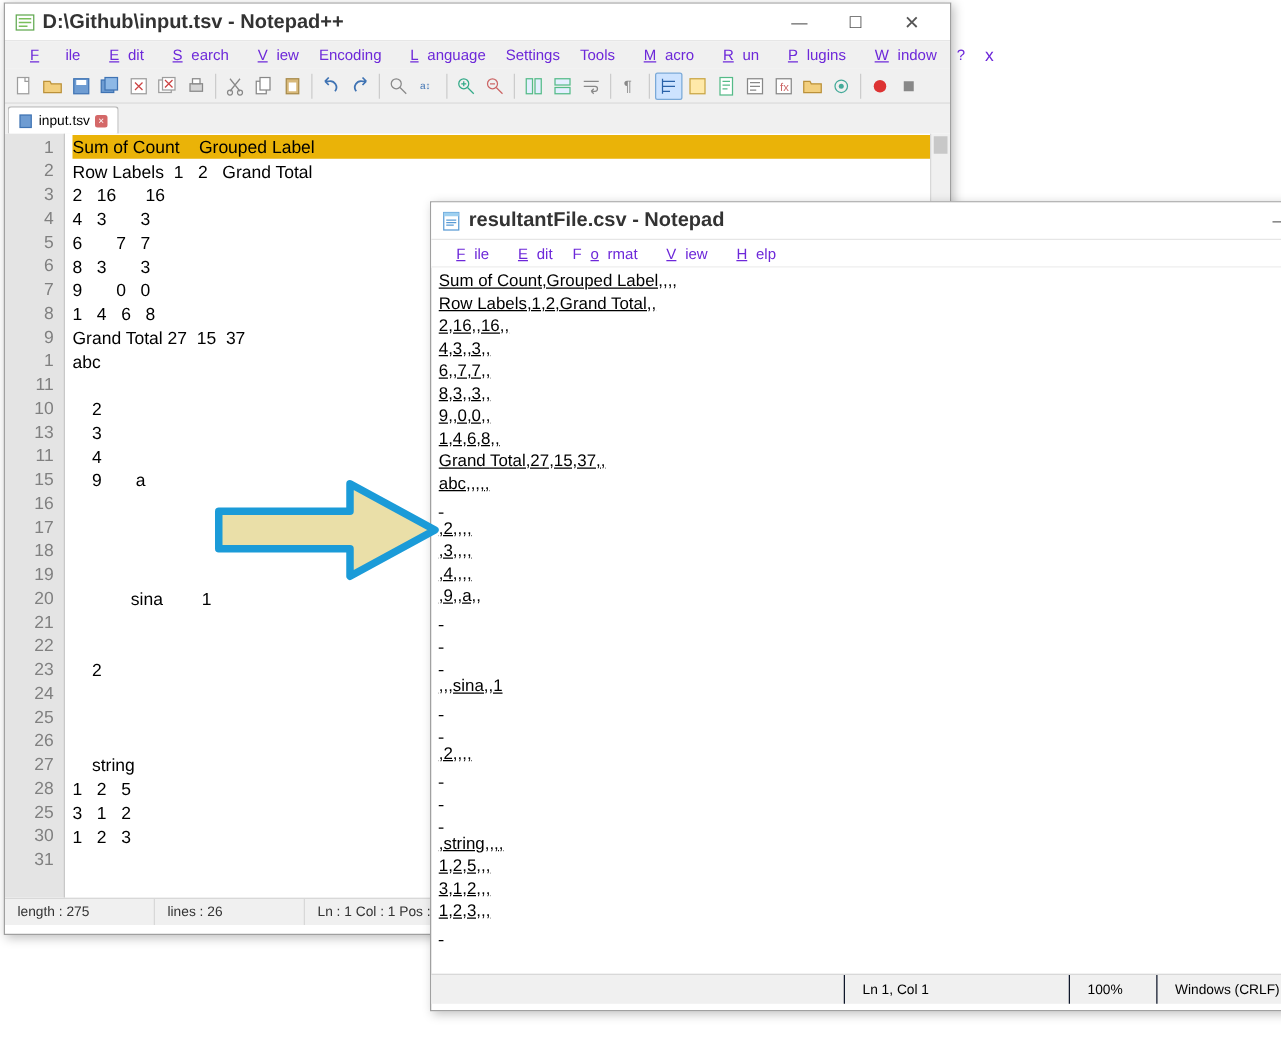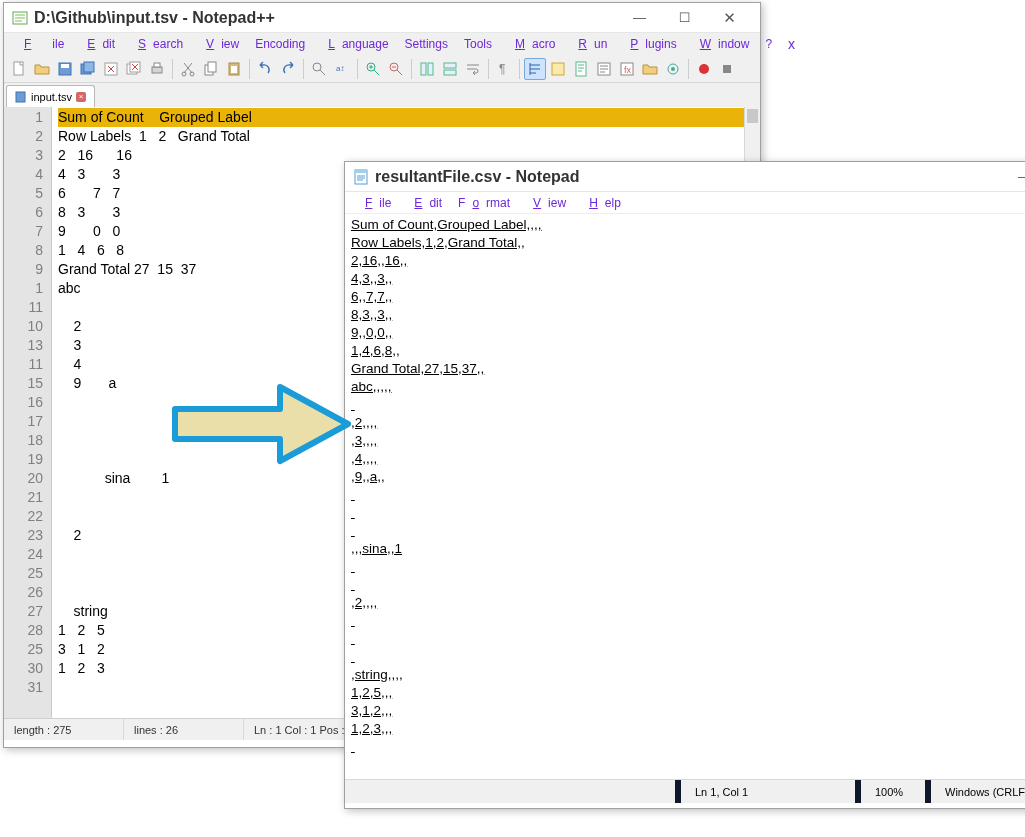--- a/index.html
+++ b/index.html
@@ -30,21 +30,21 @@
 .scrollv{position:absolute;right:0;top:0;bottom:0;width:16px;background:#f0f0f0;border-left:1px solid #d8d8d8;}
 .scrollv .thumb{position:absolute;top:2px;left:2px;right:2px;height:14px;background:#c8c8c8;}
 .statusbar{height:22px;display:flex;align-items:center;background:#f0f0f0;border-top:1px solid #d0d0d0;font-size:11px;color:#333;}
 .statusbar .cell{padding:0 10px;border-right:1px solid #d8d8d8;height:100%;display:flex;align-items:center;text-align:center;}
 
 .npd{position:absolute;left:344px;top:161px;width:802px;height:648px;z-index:5;}
 .npd .menubar{background:#fff;border-bottom:1px solid #eee;}
 .npd .body{padding:2px 6px;font-family:Consolas,monospace;font-size:13.5px;line-height:18px;white-space:pre;height:565px;overflow:hidden;position:relative;text-decoration:underline;}
 .npd .scrollv{top:0;}
 .npd-status{height:24px;display:flex;align-items:center;background:#f0f0f0;border-top:1px solid #d8d8d8;font-size:11px;}
-.npd-status .cell{padding:4px 14px;border-left:6px solid #0f172a;height:100%;display:flex;align-items:center;}
+.npd-status .cell{padding:4px 14px;border-left:1px solid #0f172a;height:100%;display:flex;align-items:center;}
 .npd-status .spacer{flex:1;}
 .arrow{position:absolute;left:170px;top:381px;z-index:10;}
 </style>
 </head>
 <body>
 
 <div class="win" style="left:3px;top:2px;width:758px;height:746px;">
   <div class="titlebar">
     <svg class="icon" viewBox="0 0 16 16">
         <rect x="1" y="2" width="14" height="12" fill="#fff" stroke="#61a951"></rect>

